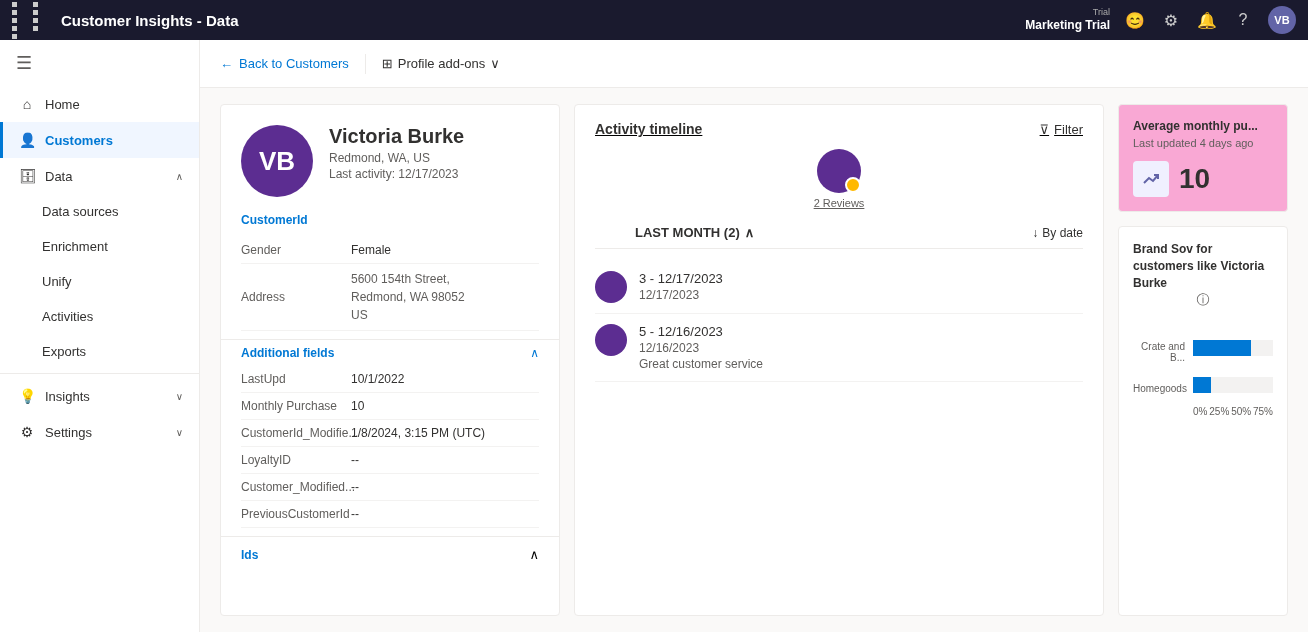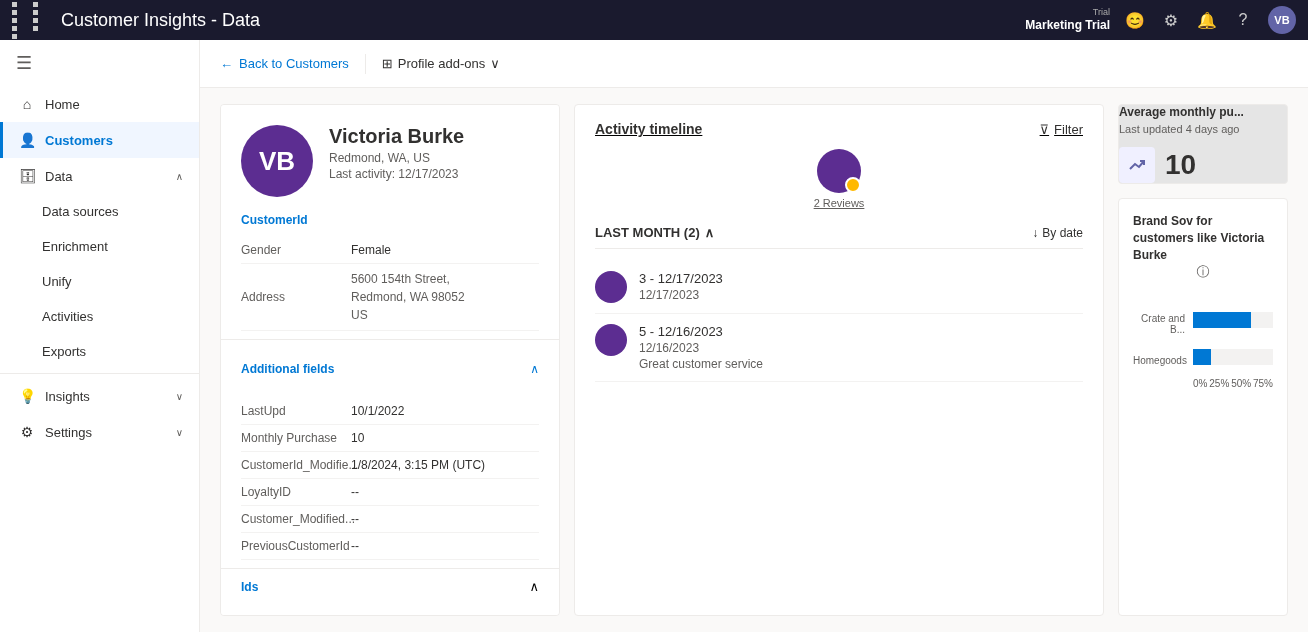--- a/index.html
+++ b/index.html
@@ -7,21 +7,21 @@
 
     
     .top-nav {
       display: flex; align-items: center;
       background: #1a1a2e; color: #fff;
       height: 40px; padding: 0 12px;
       gap: 10px;
     }
     .top-nav-grid { display: grid; grid-template-columns: 18px 18px; gap: 3px; cursor: pointer; }
     .top-nav-grid span { width: 5px; height: 5px; background: #ccc; display: block; }
-    .top-nav-title { font-size: 18px; font-weight: 400; flex: 1; }
+    .top-nav-title { font-size: 15px; font-weight: 700; flex: 1; }
     .top-nav-right { display: flex; align-items: center; gap: 14px; }
     .trial-badge { display: flex; flex-direction: column; align-items: flex-end; line-height: 1.2; }
     .trial-badge .trial-label { font-size: 9px; color: #aaa; text-align: right; }
     .trial-badge .trial-name { font-size: 12px; font-weight: 600; }
     .nav-icon { width: 22px; height: 22px; display: flex; align-items: center; justify-content: center; cursor: pointer; font-size: 16px; color: #ccc; }
     .avatar-circle { width: 28px; height: 28px; border-radius: 50%; background: #6264a7; display: flex; align-items: center; justify-content: center; font-size: 11px; color: #fff; font-weight: 600; cursor: pointer; }
 
     
     .app-body { display: flex; height: calc(100vh - 40px); }
 
@@ -82,21 +82,21 @@
     .customer-section { padding: 0 20px; }
     .customer-id-label { font-size: 12px; color: #0078d4; font-weight: 600; margin-bottom: 10px; }
     .customer-field { display: flex; padding: 6px 0; border-bottom: 1px solid #f3f2f1; align-items: center; }
     .customer-field .field-name { width: 110px; font-size: 12px; color: #605e5c; flex-shrink: 0; }
     .customer-field .field-value { font-size: 12px; color: #323130; }
     .address-value { font-size: 12px; color: #605e5c; line-height: 1.5; }
 
     
     .section-header {
       display: flex; align-items: center; justify-content: space-between;
-      padding: 22px 20px; cursor: pointer;
+      padding: 6px 20px; cursor: pointer;
       border-top: 1px solid #edebe9;
       margin-top: 8px;
     }
     .section-header .section-title { font-size: 12px; color: #0078d4; font-weight: 600; }
     .section-header .section-chevron { font-size: 12px; color: #0078d4; }
 
     
     .ids-section-header {
       display: flex; align-items: center; justify-content: space-between;
       padding: 10px 20px; cursor: pointer;
@@ -117,37 +117,37 @@
     .filter-btn { display: flex; align-items: center; gap: 5px; color: #323130; cursor: pointer; font-size: 13px; }
 
     
     .review-item { display: flex; flex-direction: column; align-items: center; margin-bottom: 16px; }
     .review-circle { width: 44px; height: 44px; border-radius: 50%; background: #5c2d91; display: flex; align-items: center; justify-content: center; position: relative; }
     .review-circle::after { content: ''; width: 12px; height: 12px; background: #ffb900; border-radius: 50%; position: absolute; bottom: 0; right: 0; border: 2px solid #fff; }
     .review-label { font-size: 11px; color: #605e5c; margin-top: 4px; text-decoration: underline; }
 
     
     .month-filter { display: flex; align-items: center; justify-content: space-between; margin-bottom: 12px; padding-bottom: 8px; border-bottom: 1px solid #edebe9; }
-    .month-label { font-size: 13px; font-weight: 600; color: #323130; display: flex; align-items: center; gap: 5px; }
+    .month-label { font-size: 13px; font-weight: 600; color: #323130; display: flex; align-items: center; gap: 5px; margin-left: 40px; }
     .month-sort { display: flex; align-items: center; gap: 4px; color: #323130; cursor: pointer; font-size: 12px; }
 
     
     .activity-entry { display: flex; align-items: flex-start; gap: 12px; padding: 10px 0; border-bottom: 1px solid #f3f2f1; }
     .activity-dot { width: 32px; height: 32px; border-radius: 50%; background: #5c2d91; flex-shrink: 0; }
     .activity-entry-info .entry-title { font-size: 13px; color: #323130; font-weight: 500; }
     .activity-entry-info .entry-subtitle { font-size: 12px; color: #605e5c; margin-top: 2px; }
 
     
     .right-panel { width: 170px; flex-shrink: 0; display: flex; flex-direction: column; gap: 14px; }
 
     
     .metric-card {
-      background: #e5e5e5; border-radius: 4px;
+      background: #f9a8d4; border-radius: 4px;
       border: 1px solid #edebe9;
-      padding: 0;
+      padding: 14px;
     }
     .metric-title { font-size: 12px; font-weight: 600; color: #323130; margin-bottom: 4px; white-space: nowrap; overflow: hidden; text-overflow: ellipsis; }
     .metric-updated { font-size: 11px; color: #605e5c; margin-bottom: 12px; }
     .metric-value-row { display: flex; align-items: center; gap: 10px; }
     .metric-icon { width: 36px; height: 36px; background: #f0f0ff; border-radius: 4px; display: flex; align-items: center; justify-content: center; }
     .metric-number { font-size: 28px; font-weight: 600; color: #323130; }
 
     
     .brand-card {
       background: #fff; border-radius: 4px;

